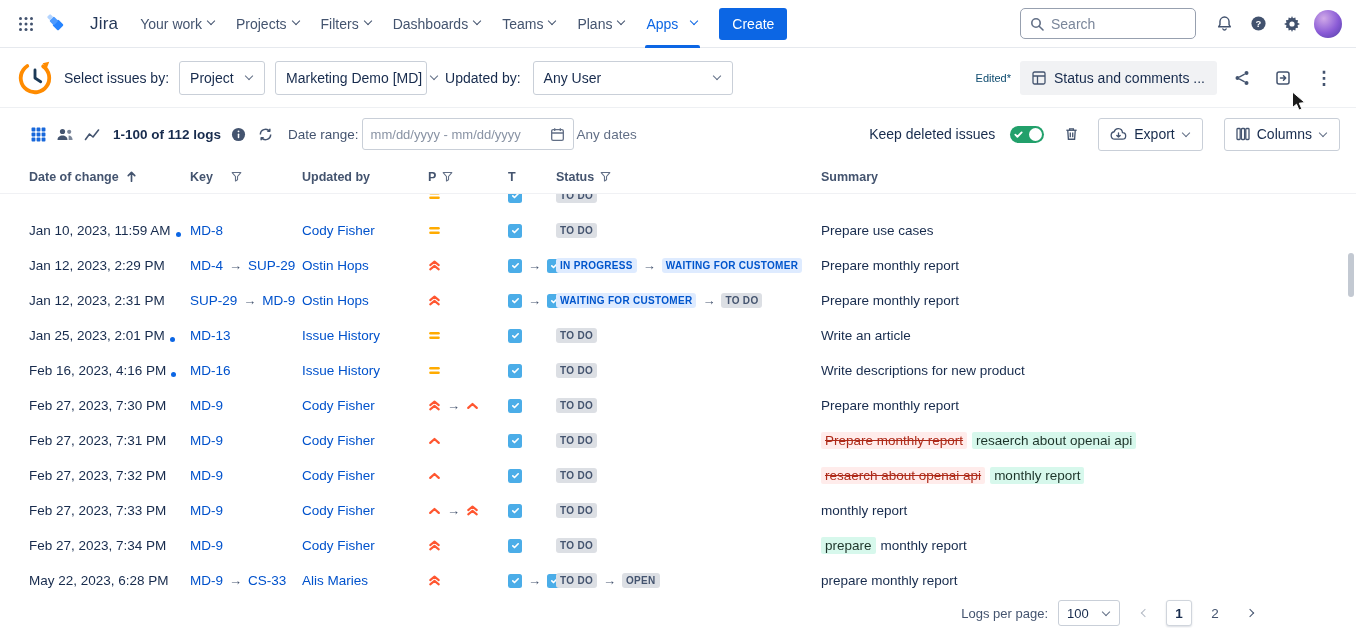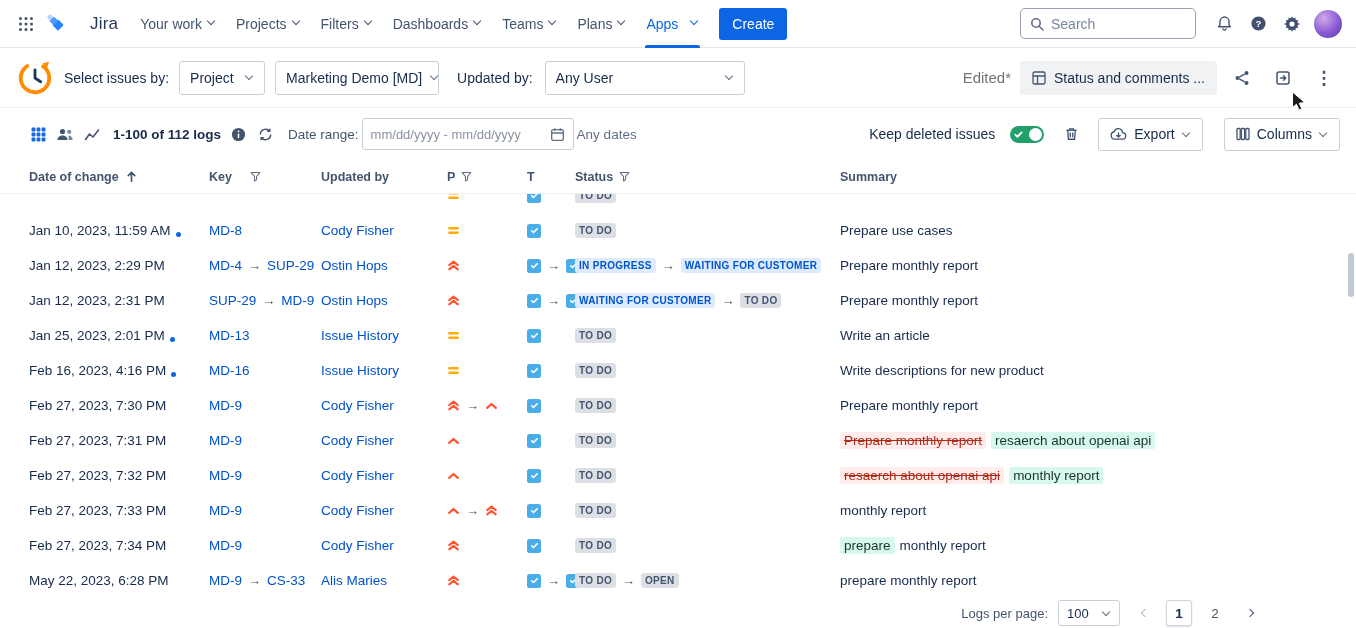--- a/index.html
+++ b/index.html
@@ -51,24 +51,24 @@
 
   
   .filterbar { height:60px; flex:none; display:flex; align-items:center;
     padding:0 16px; gap:10px; border-bottom:1px solid #EEF0F3; }
   .flabel { font-size:14px; color:#172B4D; white-space:nowrap; }
   .select { display:flex; align-items:center; justify-content:space-between; gap:8px;
     border:1px solid #C9CFD8; border-radius:3px; height:34px; padding:0 10px;
     font-size:14px; color:#172B4D; cursor:pointer; background:#fff; white-space:nowrap; }
   .select .ch { color:#626F86; }
   .w-select-by { width:86px; }
-  .w-project { width:164px; }
+  .w-project { width:152px; }
   .w-user { width:200px; margin-left:2px; }
   .fb-right { margin-left:auto; display:flex; align-items:center; gap:9px; }
-  .muted { color:#737373; font-size:15px; }
+  .muted { color:#0c4a6e; font-size:11px; }
   .view-btn { display:flex; align-items:center; gap:8px; background:#F1F2F4; border:none;
     border-radius:3px; height:34px; padding:0 12px; font-size:14px; color:#172B4D; cursor:pointer; }
 
   
   .toolbar { height:52px; flex:none; display:flex; align-items:center; padding:0 16px 0 26px; gap:3px; }
   .tool-ic { background:none; border:none; padding:0; width:24px; height:24px; flex:none;
     display:inline-flex; align-items:center; justify-content:center; cursor:pointer; border-radius:3px; }
   .count { font-weight:600; font-size:13.5px; color:#172B4D; margin:0 2px 0 6px; white-space:nowrap; }
   .dr-label { color:#44546F; font-size:13.5px; margin-left:8px; white-space:nowrap; }
   .date-input { display:flex; align-items:center; border:1px solid #C9CFD8; border-radius:3px;
@@ -84,21 +84,21 @@
   .tg-check { position:absolute; left:4px; top:4px; line-height:0; }
   .btn { display:flex; align-items:center; gap:7px; border:1px solid #C9CFD8; background:#fff;
     border-radius:3px; height:33px; padding:0 11px; font-size:14px; color:#172B4D; cursor:pointer; white-space:nowrap; }
   .btn .ch { color:#626F86; }
 
   
   .thead { height:34px; flex:none; display:flex; align-items:center; padding-left:29px;
     border-bottom:1px solid #F0F1F4; background:#fff; position:relative; z-index:2; }
   .th { display:flex; align-items:center; gap:6px; font-size:12.5px; font-weight:600;
     color:#44546F; cursor:pointer; }
-  .col-date { width:180px; } .col-key { width:112px;gap:18px; } .col-user { width:126px; }
+  .col-date { width:161px; } .col-key { width:112px;gap:18px; } .col-user { width:126px; }
   .col-prio { width:80px; } .col-type { width:48px; } .col-status { width:265px; }
   .col-summary { flex:1; min-width:0; }
 
   .tbody { flex:1; overflow:hidden; position:relative; }
   .trow { height:35px; }
   .trow.partial { height:19px; overflow:hidden; }
   .row-line { display:flex; align-items:center; height:35px; padding-left:29px; }
   .trow.partial .row-line { margin-top:-16px; }
   .c { display:flex; align-items:center; gap:5px; min-width:0; }
   .c-date-text { color:#172B4D; font-size:13.5px; white-space:nowrap; }

